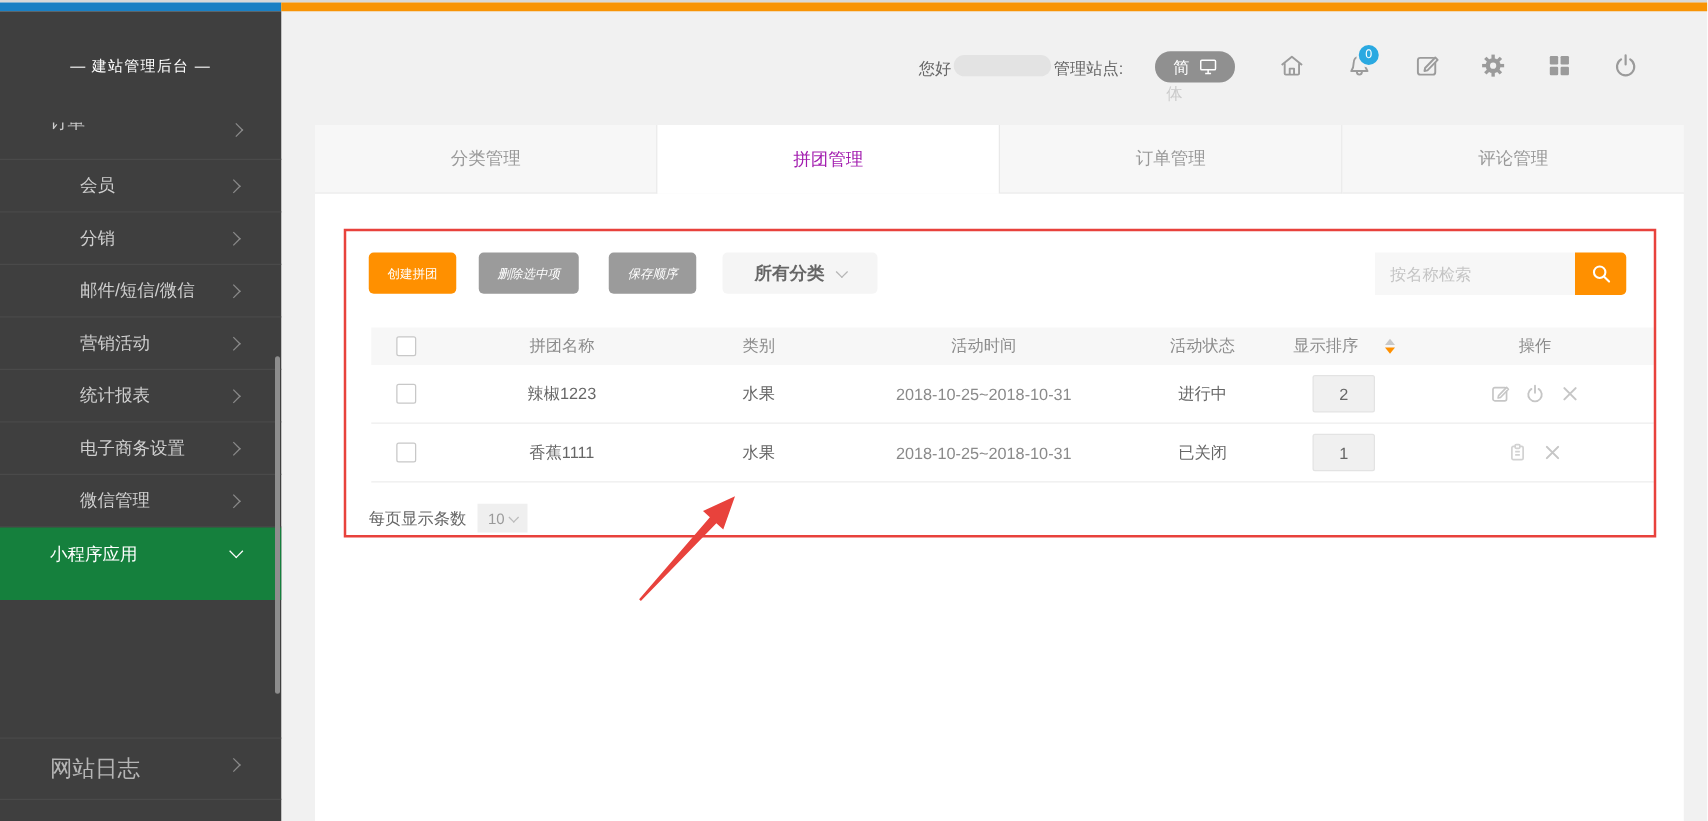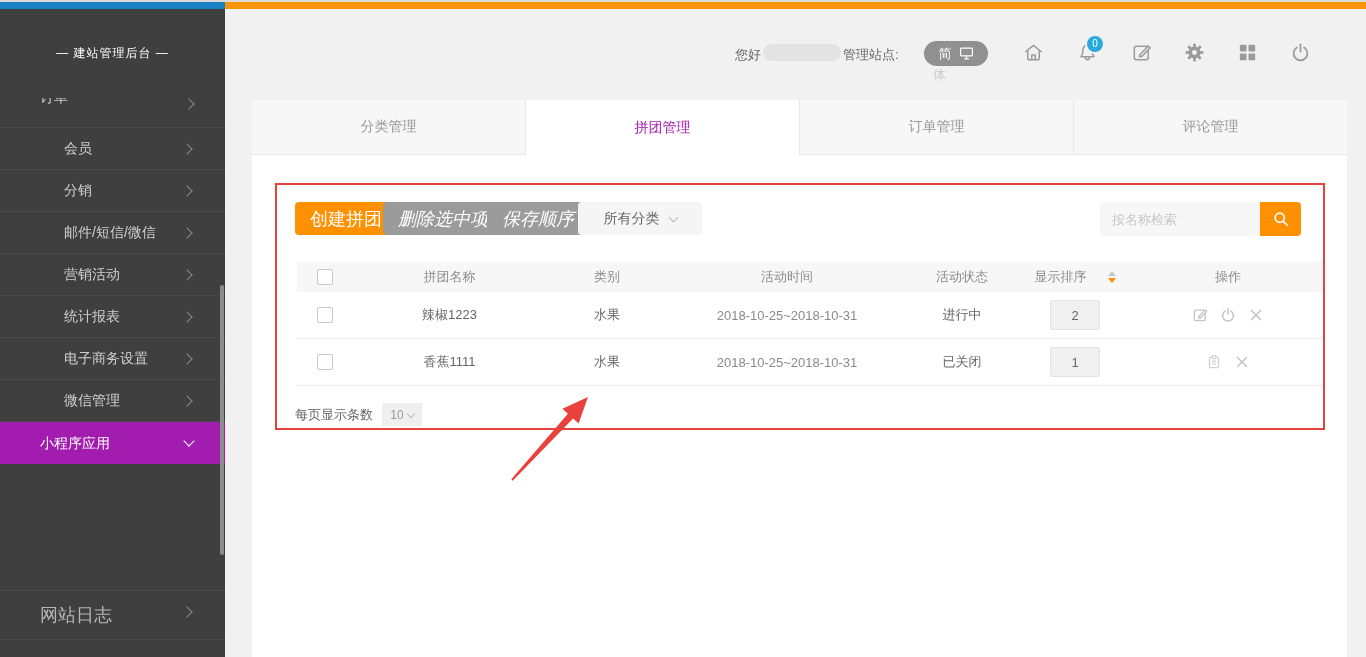--- a/index.html
+++ b/index.html
@@ -14,21 +14,21 @@
   
   .sidebar{position:absolute;left:0;top:9px;width:225px;height:648px;background:#3f3f3f;color:#cfcfcf;}
   .side-title{position:absolute;top:36px;left:0;width:100%;text-align:center;color:#fff;font-size:12px;letter-spacing:1px;}
   .menu-clip{position:absolute;left:0;right:0;top:89px;height:29px;overflow:hidden;border-bottom:1px solid #4a4a4a;}
   .menu-clip .mi-label{position:absolute;left:40px;top:-9px;font-size:14px;color:#cfcfcf;}
   .menu-clip .chev{position:absolute;right:32px;top:2px;}
   .menu{position:absolute;left:0;right:0;top:119px;margin:0;padding:0;list-style:none;}
   .menu li{position:relative;height:41px;line-height:41px;padding-left:64px;font-size:14px;color:#cfcfcf;border-bottom:1px solid #4a4a4a;cursor:pointer;}
   .chev{display:inline-block;width:7px;height:7px;border-top:1.5px solid #8a8a8a;border-right:1.5px solid #8a8a8a;transform:rotate(45deg);}
   .menu li .chev, .bottom-item .chev{position:absolute;right:34px;top:17px;}
-  .active-item{position:absolute;left:0;right:0;top:413px;height:42px;line-height:42px;background:#a21caf;color:#fff;font-size:14px;padding-left:40px;cursor:pointer;}
+  .active-item{position:absolute;left:0;right:0;top:413px;height:58px;line-height:42px;background:#15803d;color:#fff;font-size:14px;padding-left:40px;cursor:pointer;}
   .active-item .chev-down{position:absolute;right:32px;top:15px;width:7px;height:7px;border-top:1.5px solid #fff;border-right:1.5px solid #fff;transform:rotate(135deg);}
   .submenu{position:absolute;left:0;right:0;top:455px;height:126px;background:#383838;padding-top:6px;box-sizing:border-box;}
   .submenu::before{content:'';position:absolute;left:52px;top:10px;height:96px;width:1px;background:#5c5c5c;}
   .submenu .sub-item{position:relative;height:28px;line-height:28px;padding-left:68px;font-size:13px;color:#cfcfcf;cursor:pointer;}
   .submenu .sub-item::before{content:'';position:absolute;left:52px;top:14px;width:11px;height:1px;background:#5c5c5c;}
   .submenu .sub-item.active{color:#ff9000;}
   .bottom-item{position:absolute;left:0;right:0;top:581px;height:48px;line-height:48px;padding-left:40px;font-size:18px;color:#b5b5b5;border-top:1px solid #4a4a4a;border-bottom:1px solid #4a4a4a;cursor:pointer;}
   .scrollthumb{position:absolute;right:1px;top:276px;width:4px;height:270px;background:#8d8d8d;border-radius:2px;cursor:grab;}
 
   
@@ -42,27 +42,27 @@
   .badge{position:absolute;left:1085px;top:34px;width:16px;height:16px;border-radius:50%;background:#2aa9e1;border:2px solid #f1f1f1;color:#fff;font-size:10px;line-height:16px;text-align:center;z-index:5;}
 
   
   .tabs{position:absolute;left:252px;top:100px;width:1095px;height:55px;display:flex;}
   .tab{flex:1;display:flex;align-items:center;justify-content:center;font-size:14px;color:#999;background:#f7f7f7;border-bottom:1px solid #e9e9e9;border-right:1px solid #e9e9e9;cursor:pointer;box-sizing:border-box;}
   .tab:last-child{border-right:none;}
   .tab.active{background:#fff;color:#a21caf;border-bottom:none;}
   .card-body{position:absolute;left:252px;top:155px;width:1095px;height:502px;background:#fff;}
 
   
-  .btn{position:absolute;top:202px;height:33px;border:none;border-radius:4px;color:#fff;font-size:18px;padding:0 15px;cursor:pointer;font-family:inherit;}
+  .btn{position:absolute;top:202px;height:33px;border:none;border-radius:4px;color:#fff;font-size:10px;padding:0 15px;cursor:pointer;font-family:inherit;}
   .btn-orange{background:#ff9000;}
   .btn-gray{background:#9b9b9b;font-style:italic;}
   .btn-create{left:295px;}
   .btn-delete{left:383px;}
   .btn-save{left:487px;}
-  .select-box{position:absolute;left:578px;top:202px;width:124px;height:33px;background:#f5f5f5;border-radius:4px;display:flex;align-items:center;justify-content:center;gap:10px;font-size:14px;color:#666;cursor:pointer;}
+  .select-box{position:absolute;left:578px;top:202px;width:124px;height:33px;background:#f5f5f5;border-radius:4px;display:flex;align-items:center;justify-content:center;gap:10px;font-size:14px;color:#666;cursor:pointer;font-weight:bold;}
   .select-box .chev-sm{width:6px;height:6px;border-top:1.5px solid #b5b5b5;border-right:1.5px solid #b5b5b5;transform:rotate(135deg);margin-top:-3px;}
   .search-wrap{position:absolute;left:1100px;top:202px;width:201px;height:34px;display:flex;}
   .search-input{width:160px;height:34px;border:none;background:#f7f7f7;font-size:13px;color:#666;padding:0 12px;box-sizing:border-box;outline:none;font-family:inherit;}
   .search-input::placeholder{color:#c5c5c5;}
   .search-btn{width:41px;height:34px;border:none;background:#ff9000;border-radius:0 4px 4px 0;display:flex;align-items:center;justify-content:center;cursor:pointer;}
 
   
   .gtable{position:absolute;left:297px;top:262px;width:1026px;font-size:13px;}
   .trow{display:flex;align-items:center;}
   .thead{height:30px;background:#f7f7f7;color:#8c8c8c;}

